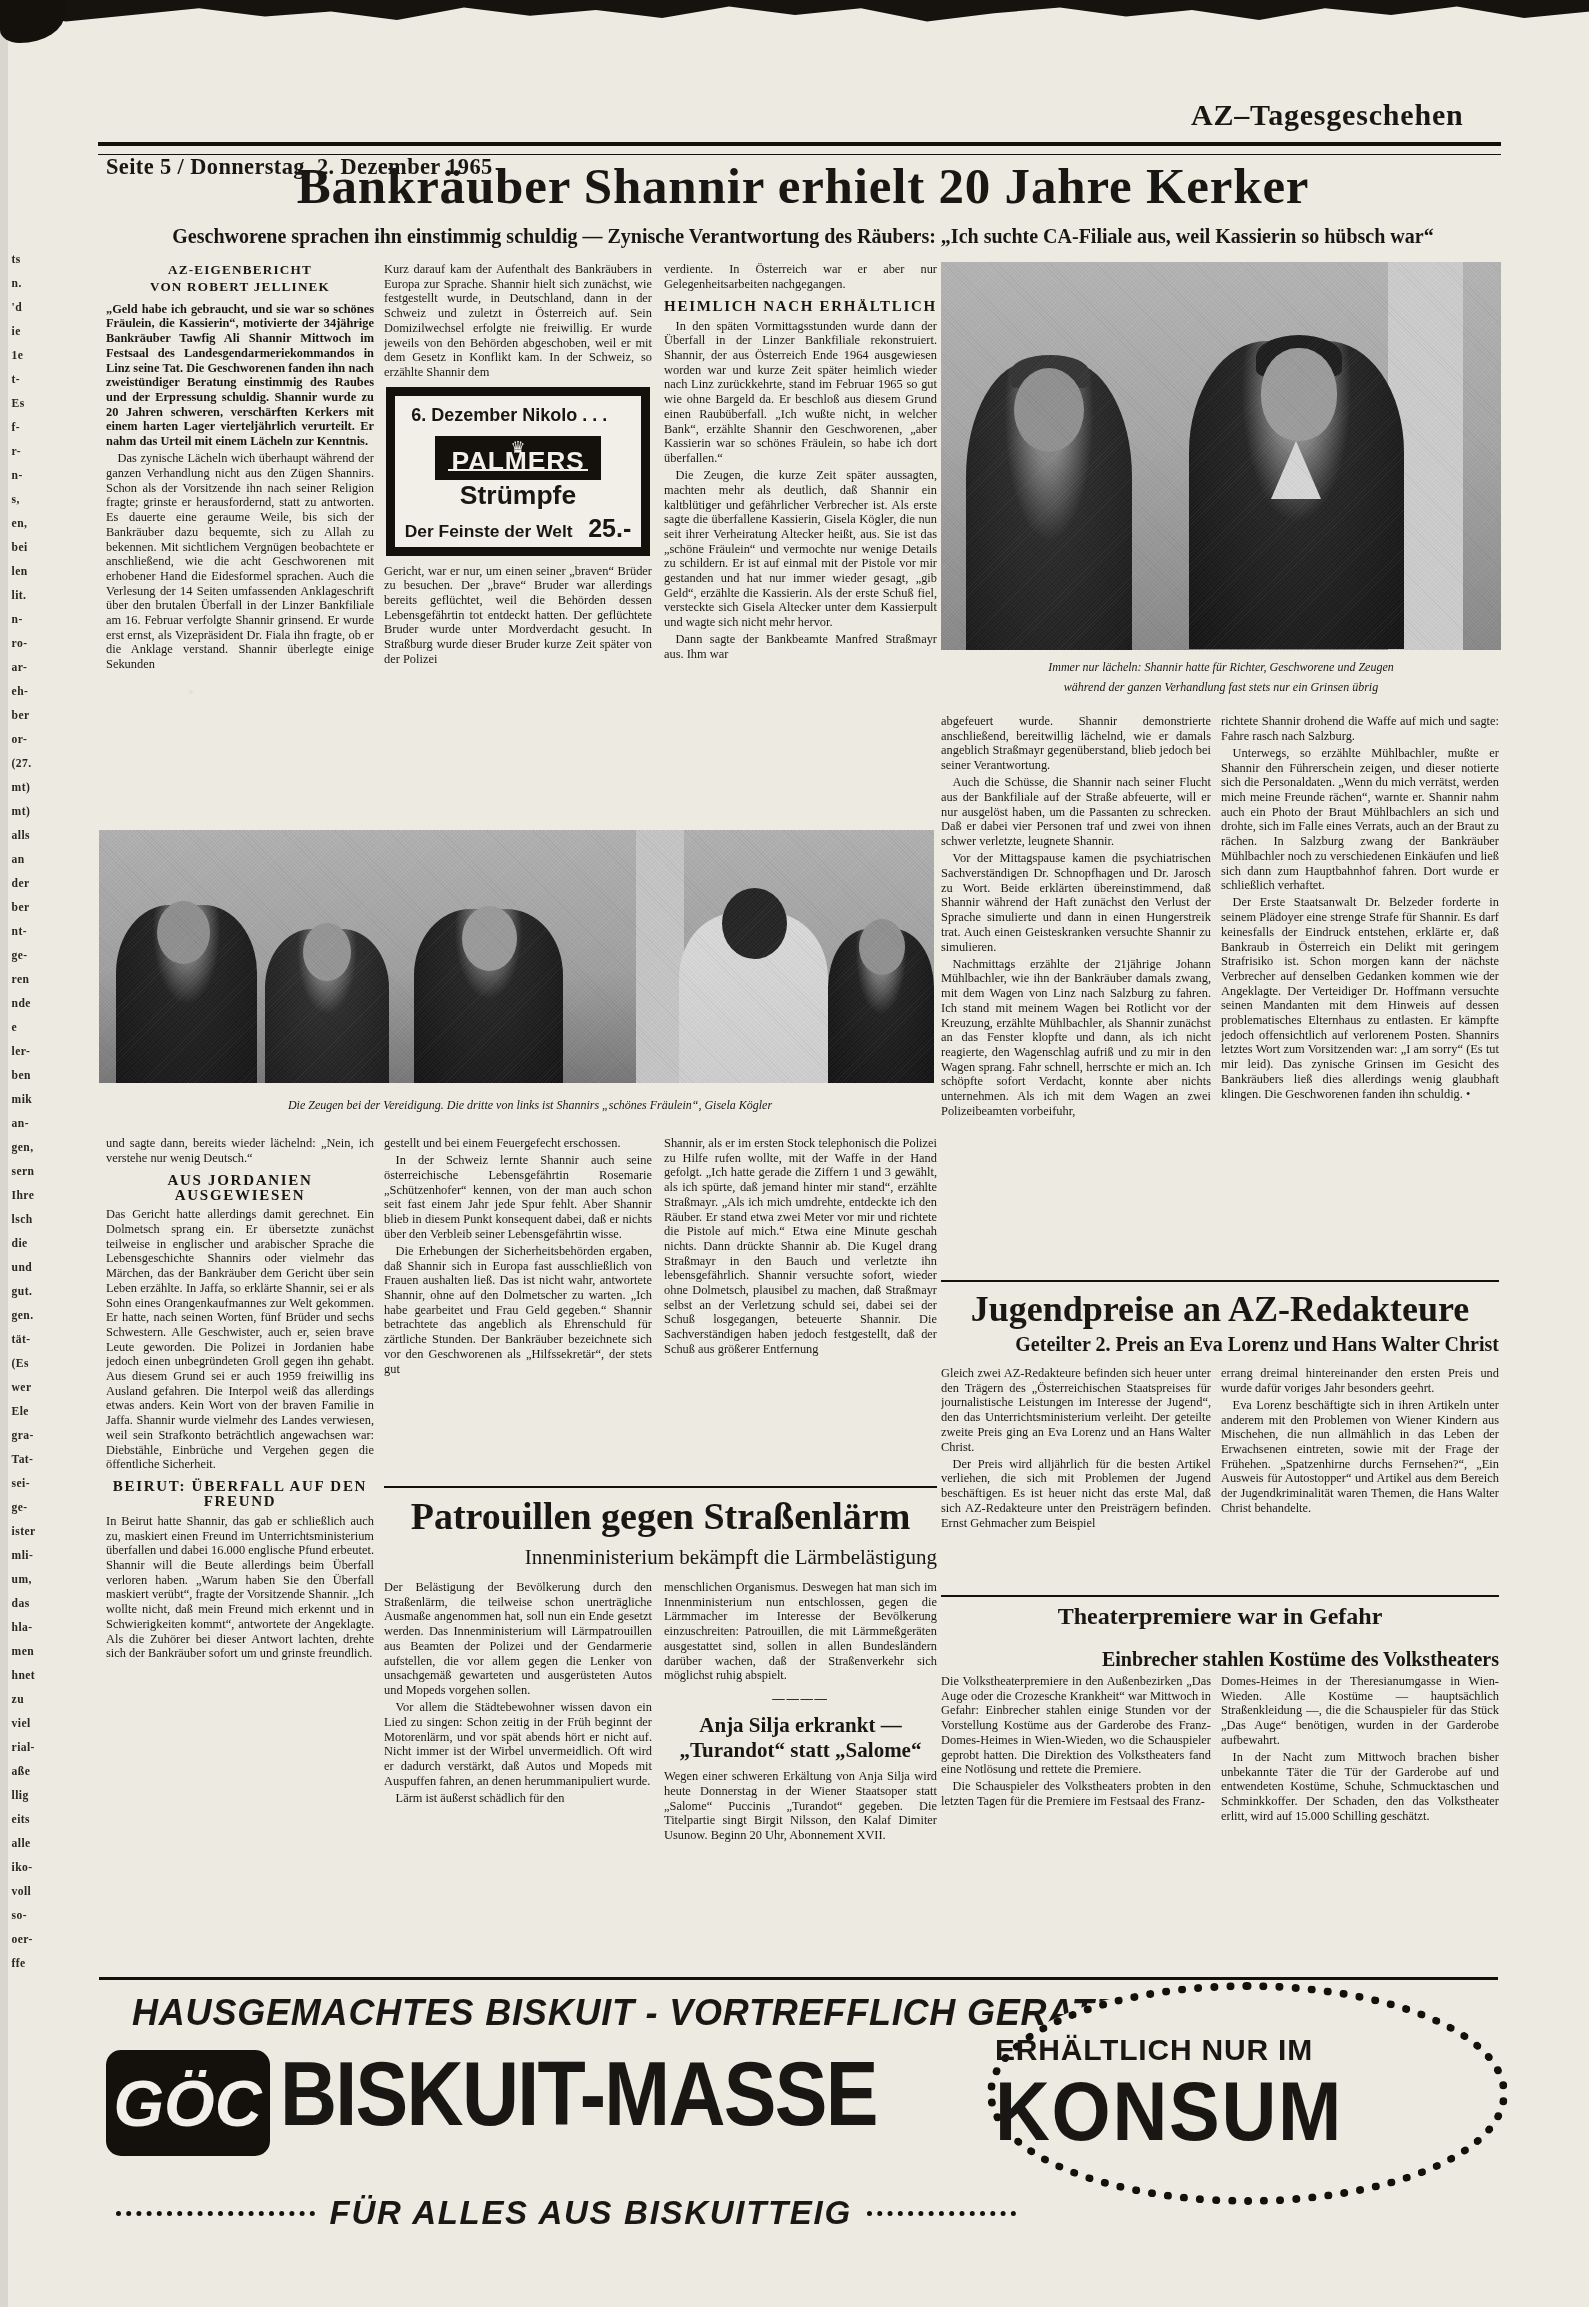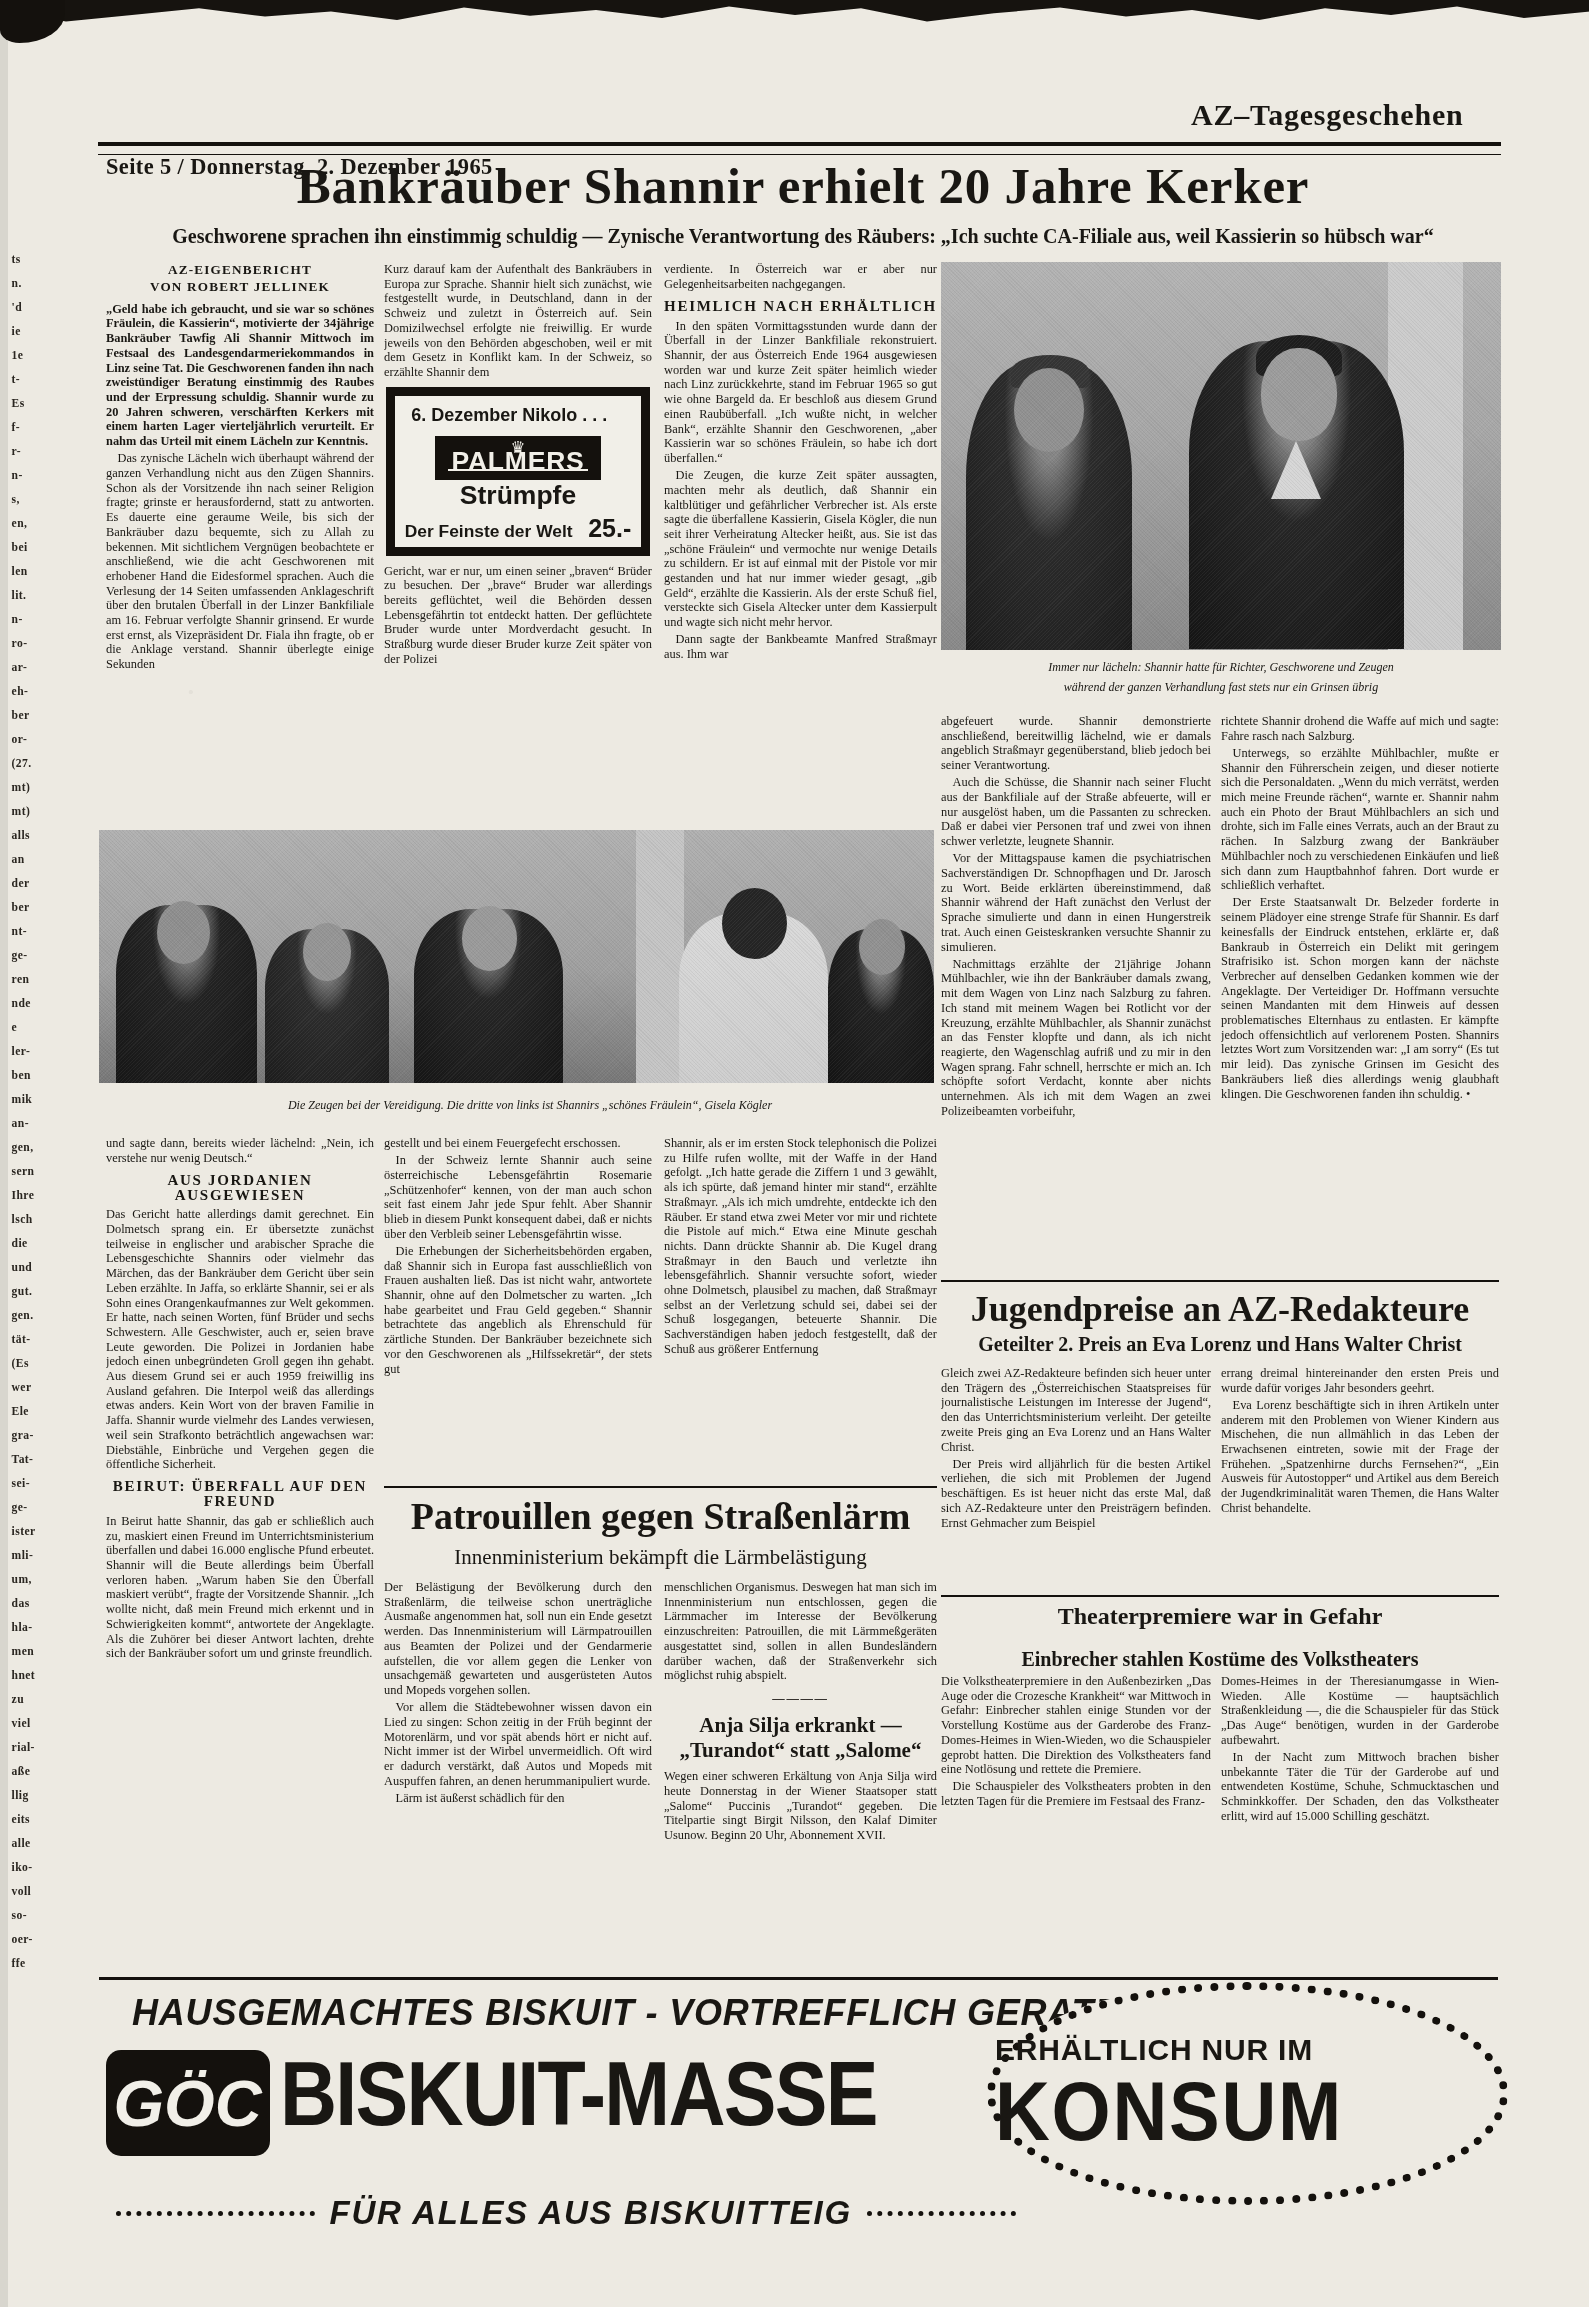--- a/index.html
+++ b/index.html
@@ -67,21 +67,21 @@
   .p2-pillar{position:absolute;left:537px;top:0;width:48px;height:253px;background:#c6c1b8;}
   .fig{position:absolute;border-radius:38% 38% 0 0;}
   .head{position:absolute;border-radius:50%;}
 
   .cap{position:absolute;font-style:italic;font-size:12px;line-height:20px;text-align:center;}
   .cap1{left:941px;top:657px;width:560px;}
   .cap2{left:124px;top:1095px;width:812px;}
 
   .rule{position:absolute;background:#14110d;}
   .art-head{position:absolute;text-align:center;font-weight:bold;}
-  .art-sub{position:absolute;text-align:center;font-weight:bold;}
+  .art-sub{position:absolute;text-align:right;font-weight:bold;}
   .pat-head{left:384px;top:1494px;width:553px;font-size:38px;}
   .pat-sub{left:384px;top:1545px;width:553px;font-size:21px;font-weight:normal;}
   .pat-a{left:384px;top:1580px;width:268px;height:315px;}
   .pat-b{left:664px;top:1580px;width:273px;height:323px;}
   .divider{text-align:center;letter-spacing:1.7px;font-weight:bold;margin:8.3px 0 6.6px 0 !important;text-indent:0 !important;}
   .anja-head{text-align:center;font-weight:bold;font-size:21px;line-height:25px;text-indent:0 !important;margin:3.3px 0 6.6px 0 !important;}
 
   .jug-head{left:941px;top:1288px;width:558px;font-size:36px;}
   .jug-sub{left:941px;top:1333px;width:558px;font-size:20px;}
   .jug-a{left:941px;top:1366px;width:270px;height:225px;}

